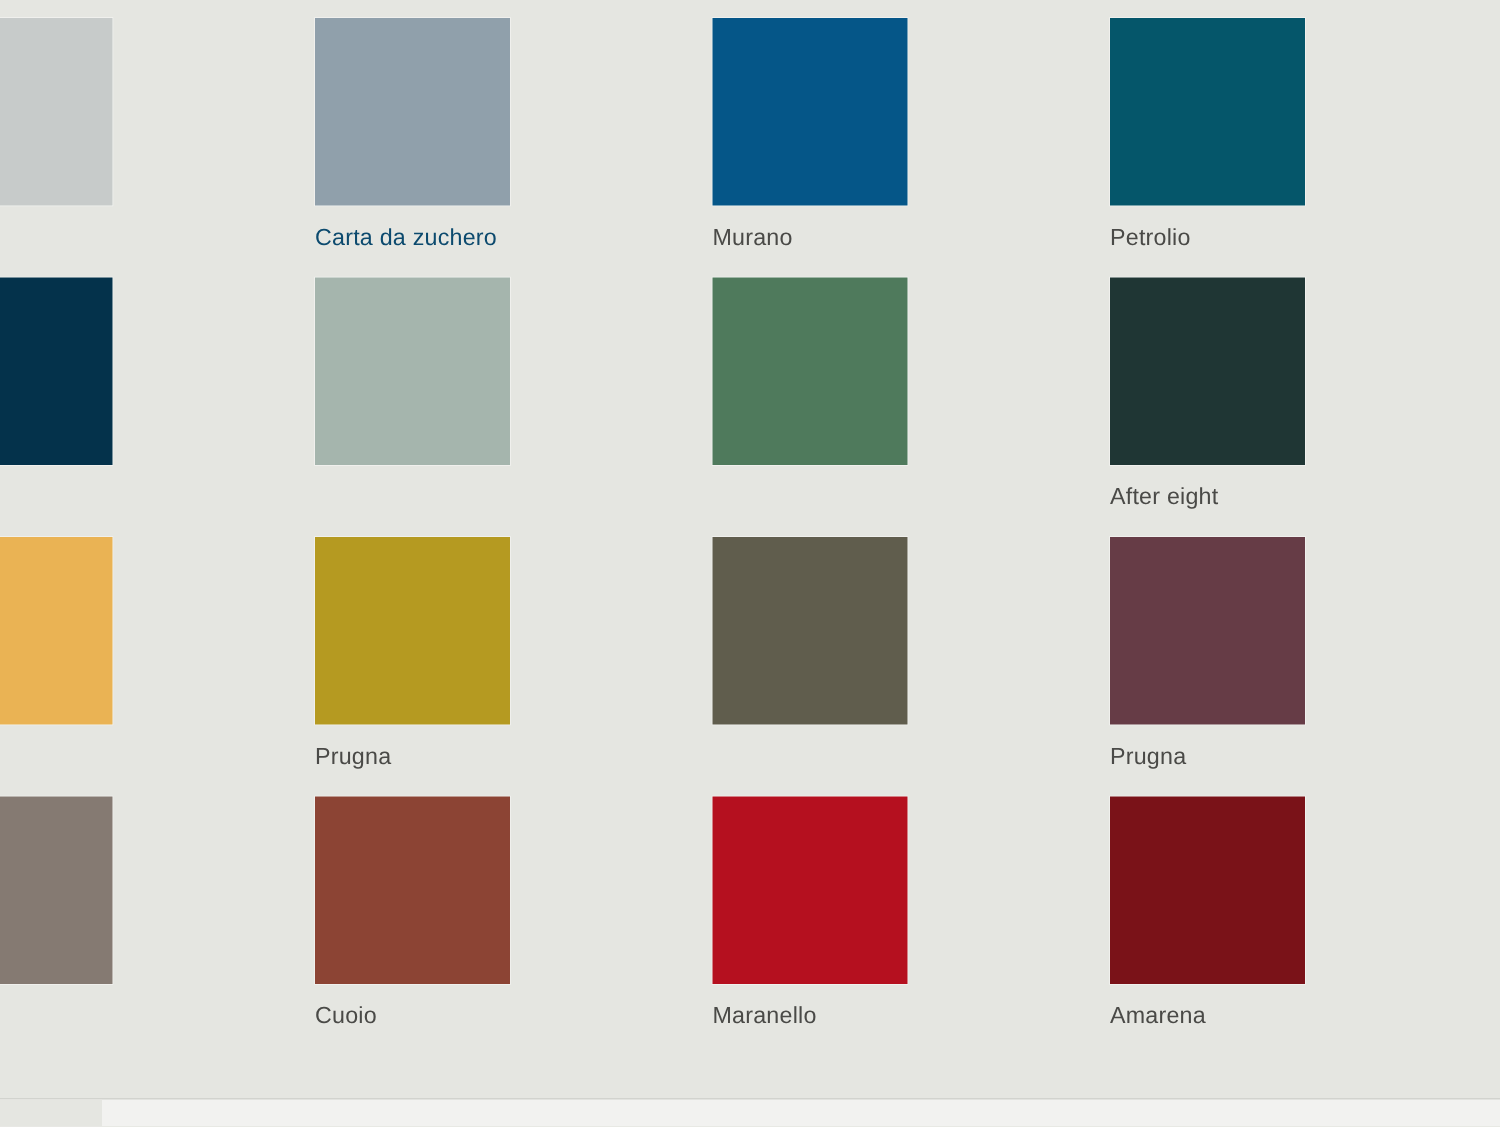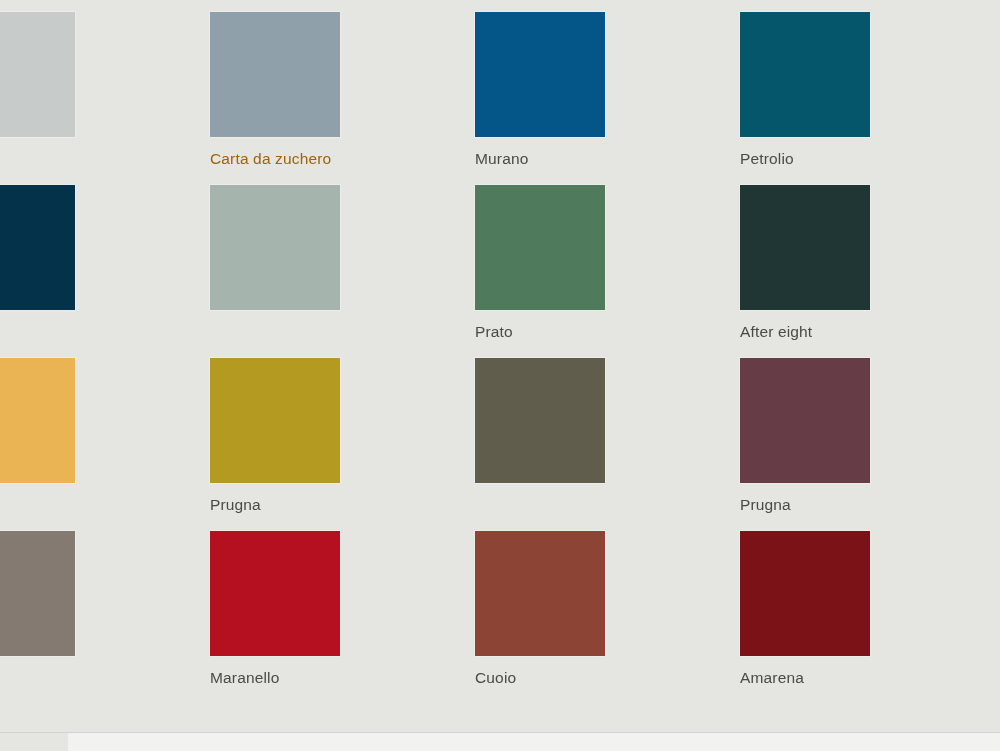--- a/index.html
+++ b/index.html
@@ -84,41 +84,40 @@
 <div class="palette-sheet">
 
   <div class="swatch-grid">
 
     <div class="swatch-cell">
       <span class="swatch-chip" style="background-color: rgb(199, 203, 202);"></span>
       <span class="swatch-label" style="color: rgb(74, 74, 71);">iaccio</span>
     </div>
     <div class="swatch-cell">
       <span class="swatch-chip" style="background-color: rgb(144, 160, 171);"></span>
-      <span class="swatch-label" style="color: #a16207;">Carta da zuchero</span>
+      <span class="swatch-label" style="color: #0c4a6e;">Carta da zuchero</span>
     </div>
     <div class="swatch-cell">
       <span class="swatch-chip" style="background-color: rgb(5, 86, 136);"></span>
       <span class="swatch-label" style="color: rgb(74, 74, 71);">Murano</span>
     </div>
     <div class="swatch-cell">
       <span class="swatch-chip" style="background-color: rgb(5, 86, 106);"></span>
       <span class="swatch-label" style="color: rgb(74, 74, 71);">Petrolio</span>
     </div>
 
     <div class="swatch-cell">
       <span class="swatch-chip" style="background-color: rgb(4, 50, 75);"></span>
       <span class="swatch-label" style="color: rgb(74, 74, 71);">balto</span>
     </div>
     <div class="swatch-cell">
       <span class="swatch-chip" style="background-color: rgb(165, 181, 173);"></span>
     </div>
     <div class="swatch-cell">
       <span class="swatch-chip" style="background-color: rgb(79, 122, 92);"></span>
-      <span class="swatch-label" style="color: rgb(74, 74, 71);">Prato</span>
     </div>
     <div class="swatch-cell">
       <span class="swatch-chip" style="background-color: rgb(31, 54, 52);"></span>
       <span class="swatch-label" style="color: rgb(74, 74, 71);">After eight</span>
     </div>
 
     <div class="swatch-cell">
       <span class="swatch-chip" style="background-color: rgb(234, 179, 84);"></span>
       <span class="swatch-label" style="color: rgb(74, 74, 71);">lfo</span>
     </div>
@@ -132,26 +131,26 @@
     <div class="swatch-cell">
       <span class="swatch-chip" style="background-color: rgb(102, 60, 70);"></span>
       <span class="swatch-label" style="color: rgb(74, 74, 71);">Prugna</span>
     </div>
 
     <div class="swatch-cell">
       <span class="swatch-chip" style="background-color: rgb(133, 122, 114);"></span>
       <span class="swatch-label" style="color: rgb(74, 74, 71);">ena</span>
     </div>
     <div class="swatch-cell">
+      <span class="swatch-chip" style="background-color: rgb(140, 68, 52);"></span>
+      <span class="swatch-label" style="color: rgb(74, 74, 71);">Cuoio</span>
+    </div>
+    <div class="swatch-cell">
       <span class="swatch-chip" style="background-color: rgb(181, 16, 31);"></span>
       <span class="swatch-label" style="color: rgb(74, 74, 71);">Maranello</span>
-    </div>
-    <div class="swatch-cell">
-      <span class="swatch-chip" style="background-color: rgb(140, 68, 52);"></span>
-      <span class="swatch-label" style="color: rgb(74, 74, 71);">Cuoio</span>
     </div>
     <div class="swatch-cell">
       <span class="swatch-chip" style="background-color: rgb(122, 18, 24);"></span>
       <span class="swatch-label" style="color: rgb(74, 74, 71);">Amarena</span>
     </div>
 
   </div>
 
   <div class="bottom-band" style="background: rgb(242, 242, 240);">
     <div class="bottom-band-inner"></div>

